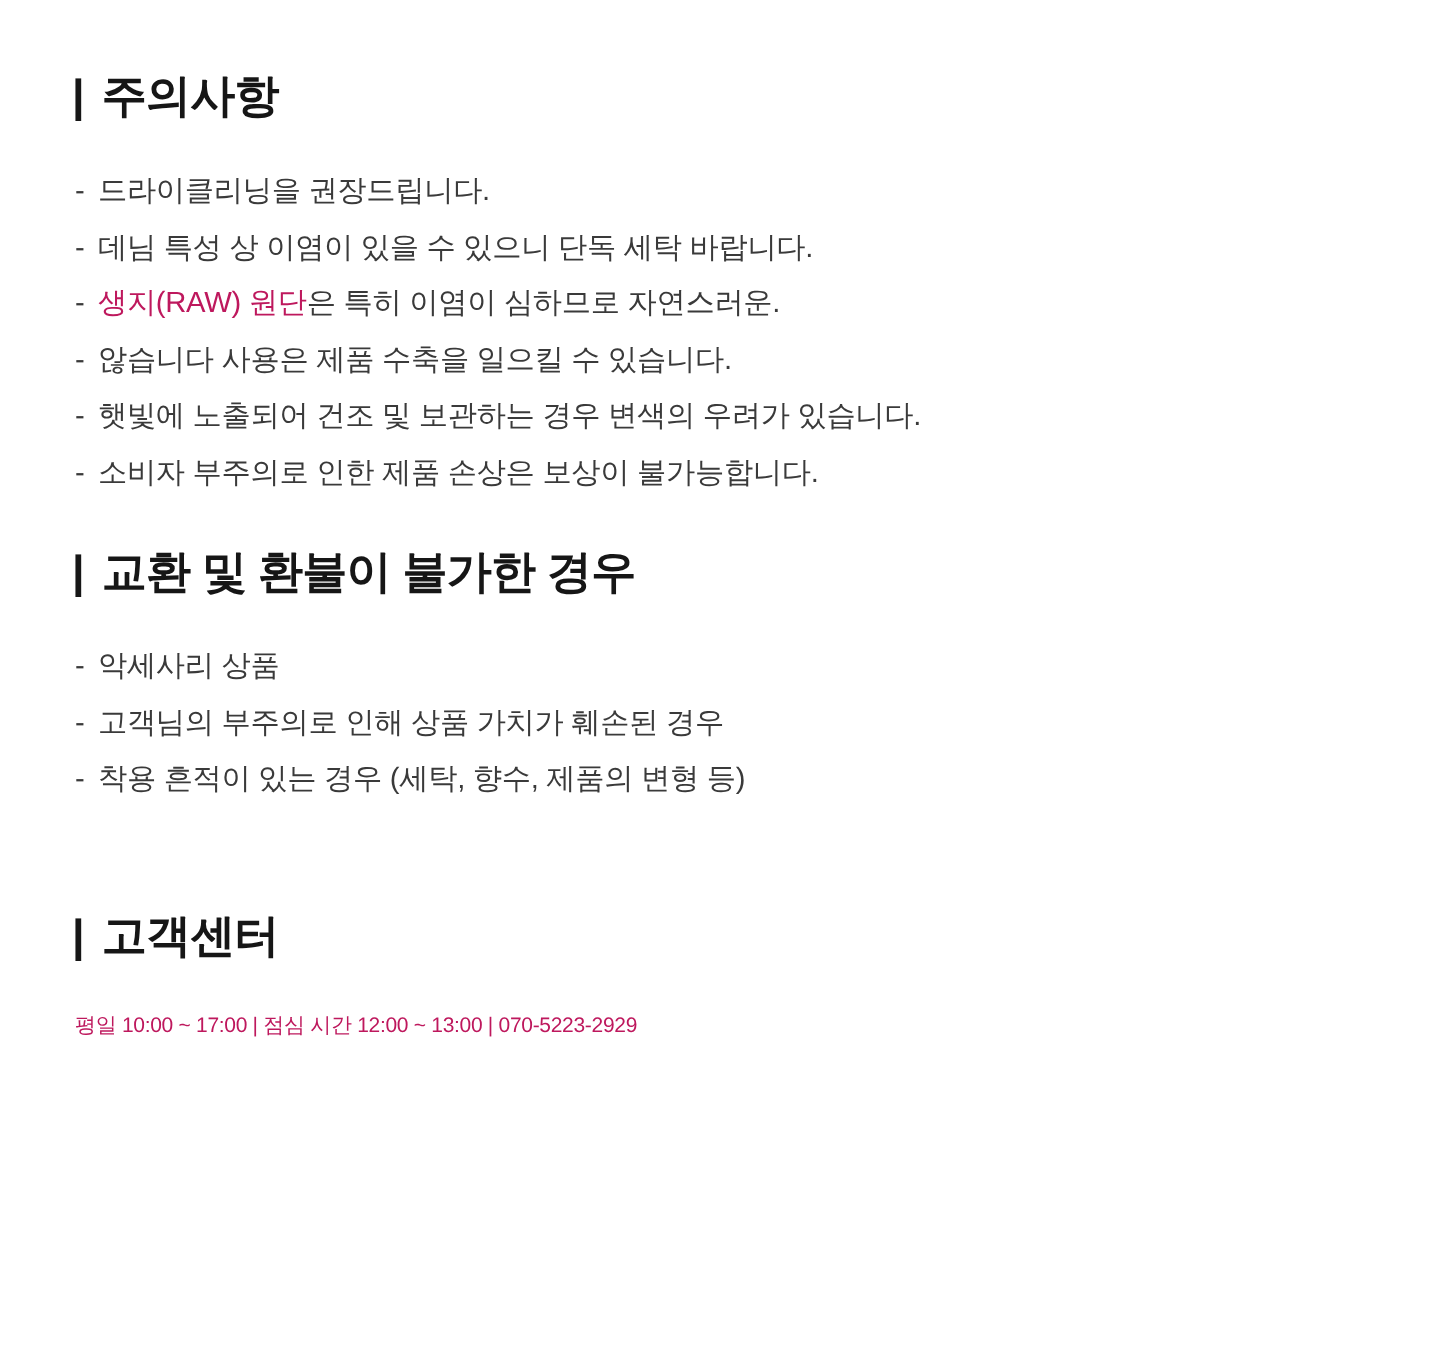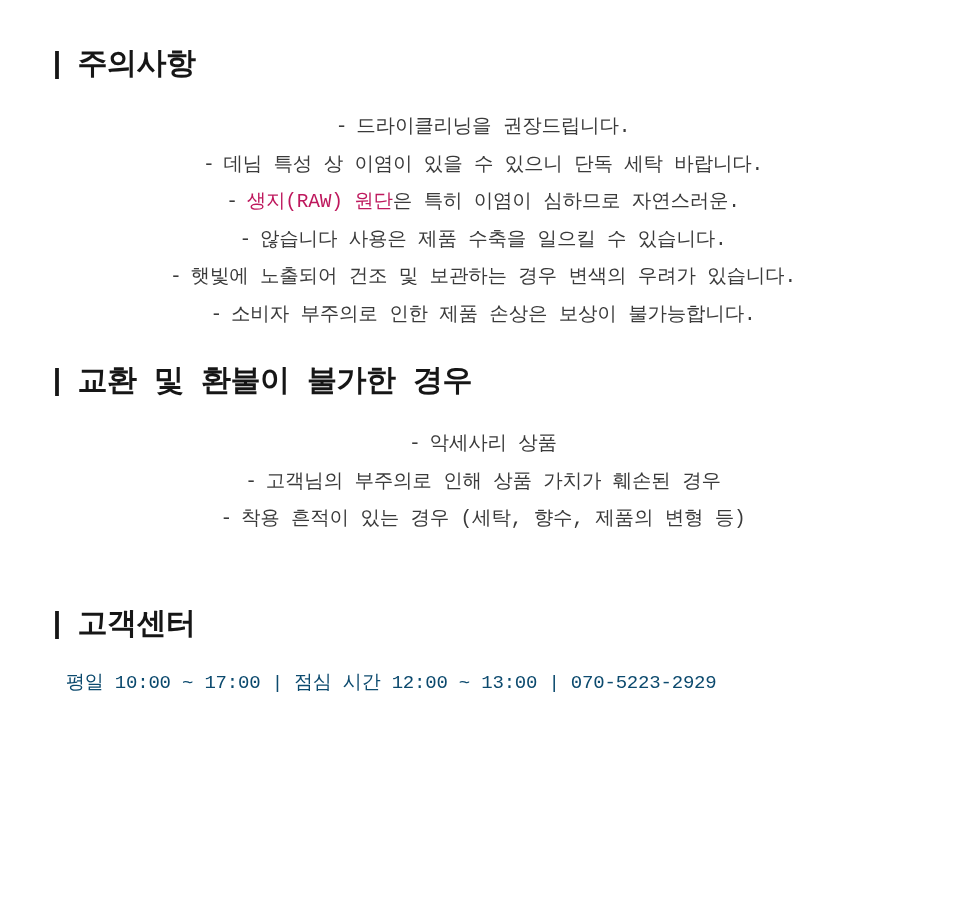--- a/index.html
+++ b/index.html
@@ -7,63 +7,62 @@
     padding: 0;
     background: #ffffff;
   }
   .page {
     position: relative;
     width: 956px;
     height: 905px;
     background: #ffffff;
     box-sizing: border-box;
     padding: 44px 40px 0 48px;
-    font-family: Liberation Mono, monospace;
+    font-family: Liberation Sans, sans-serif;
     overflow: hidden;
   }
   .section-heading {
     margin: 0 0 23px 0;
     font-size: 30px;
     line-height: 42px;
     font-weight: 700;
     color: #161616;
     letter-spacing: -0.5px;
   }
   .heading-bar {
     display: inline-block;
     margin-right: 12px;
     font-weight: 600;
   }
   .notice-list {
     list-style: none;
     margin: 0;
     padding: 0 0 0 2px;
-    text-align: center;
   }
   .notice-list li {
     font-size: 19.5px;
     line-height: 37.5px;
     color: #3a3a3a;
     letter-spacing: -0.2px;
     white-space: nowrap;
   }
   .dash {
     margin-right: 9px;
   }
   .highlight {
     color: #be185d;
   }
   .section-precautions   { margin-bottom: 27px; }
   .section-exchange      { margin-bottom: 65px; }
   .contact-line {
-    margin: 16px;
+    margin: 0;
     padding-left: 2px;
-    font-size: 19px;
+    font-size: 14px;
     line-height: 28px;
-    color: #0c4a6e;
+    color: #be185d;
     letter-spacing: -0.2px;
     white-space: nowrap;
   }
 </style>
 </head>
 <body>
 
 <div class="page">
 
   <section class="section-precautions">

